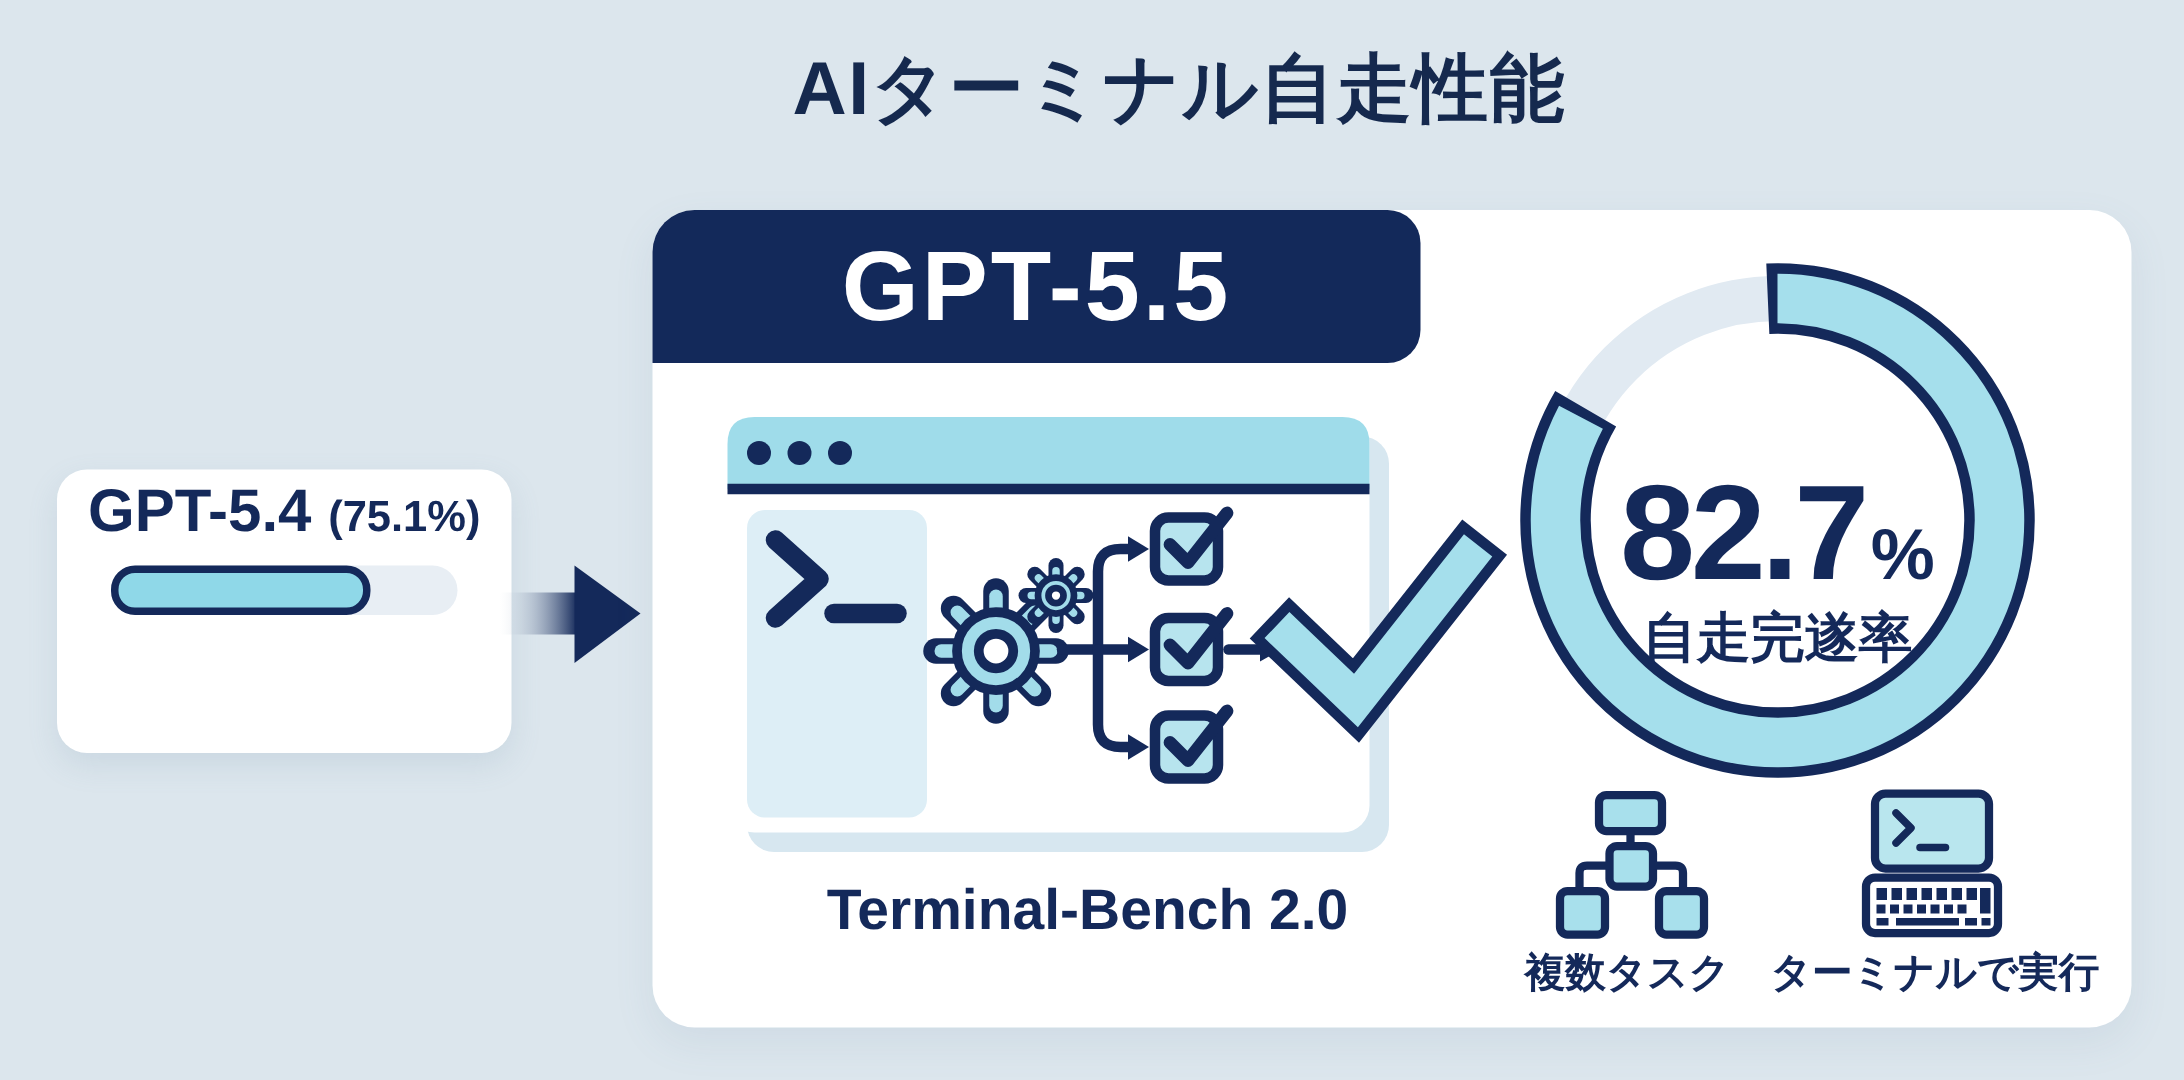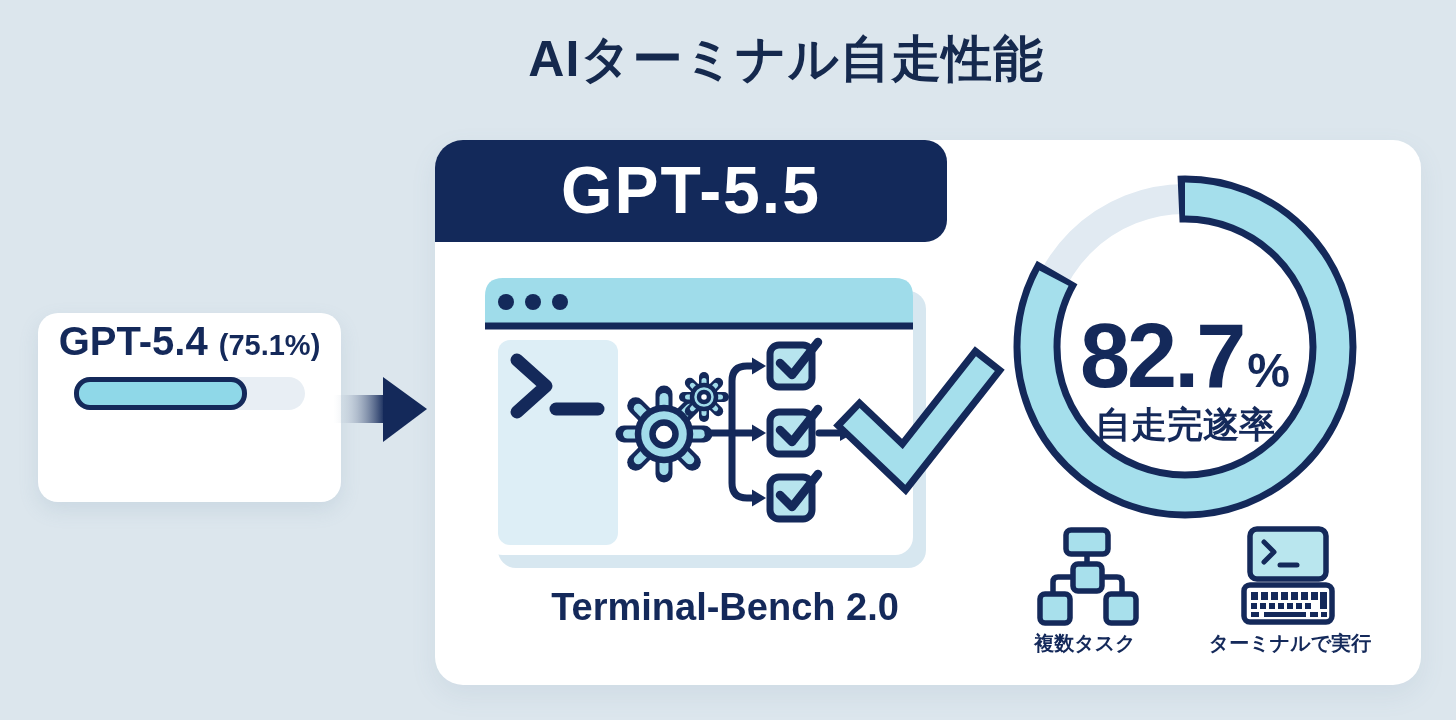--- a/index.html
+++ b/index.html
@@ -68,21 +68,21 @@
   }
   .donut-number .big { font-size:90px; font-weight:bold; letter-spacing:-3px; }
   .donut-number .unit { font-size:48px; font-weight:bold; padding-left:4px; }
   .donut-caption {
     left:1035px; top:370px; width:300px;
     text-align:center; font-size:36px; font-weight:bold; line-height:1.1;margin-top:35px;
   }
 
   .feature-label {
     top:630px; text-align:center;
-    font-size:20px; font-weight:bold;
+    font-size:27px; font-weight:bold;
   }
   .feature-label.f1 { left:1005px; width:160px; }
   .feature-label.f2 { left:1178px; width:224px; }
 </style>
 </head>
 <body>
 
 <div class="abs main-title">AIターミナル自走性能</div>
 
 <div class="abs prev-card">

